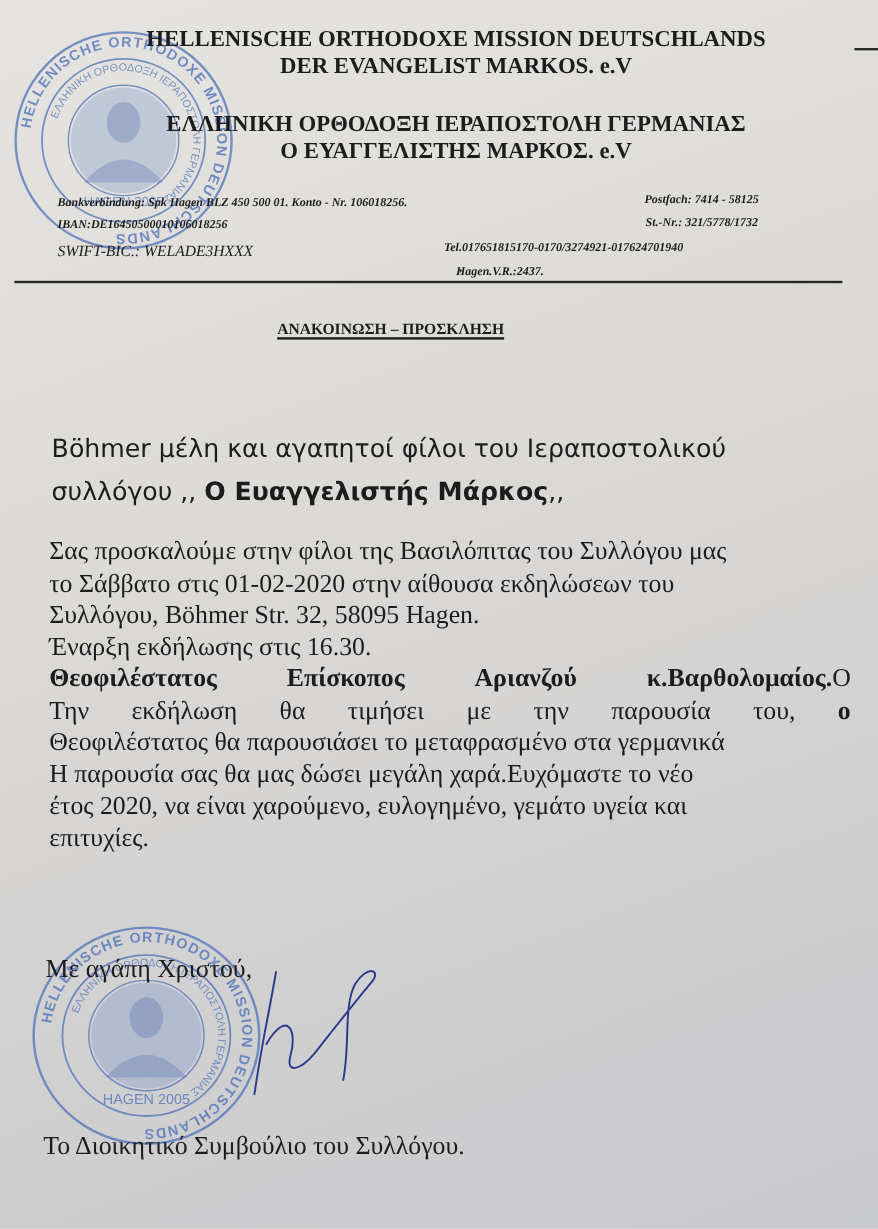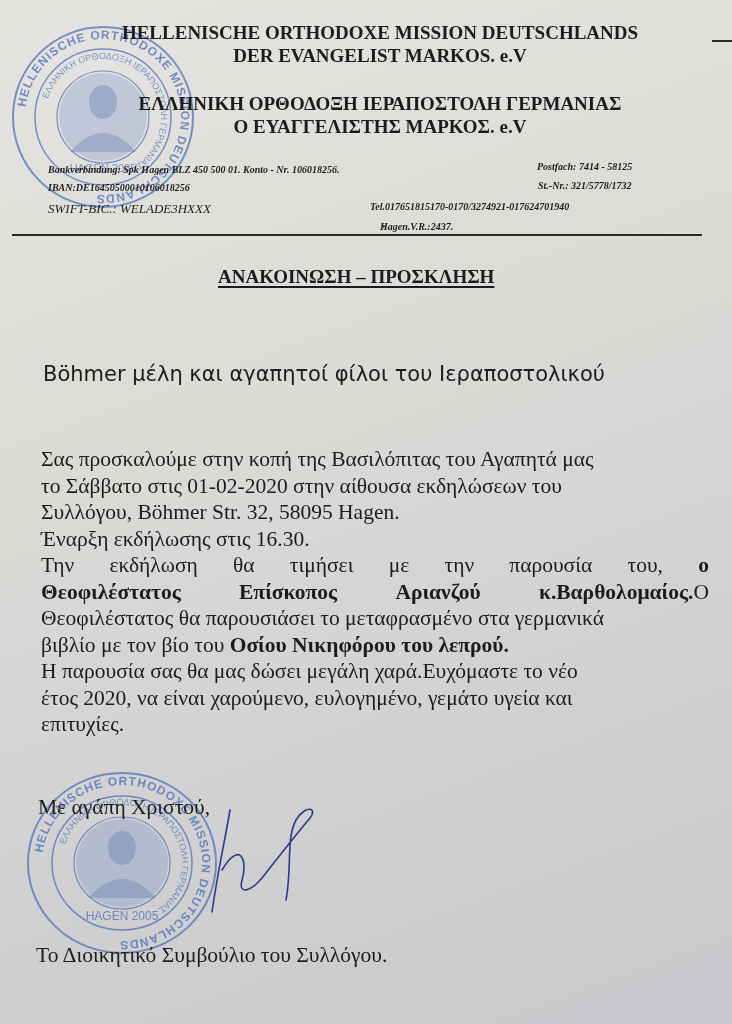--- a/index.html
+++ b/index.html
@@ -7,21 +7,21 @@
     width: 732px; height: 1024px; overflow: hidden; position: relative;
     background: linear-gradient(160deg, #e6e4e0 0%, #dcdad7 40%, #cfcfd0 75%, #c8c9cc 100%);
     font-family: "Liberation Serif", serif;
     color: #1c1c1c;
   }
   .abs { position: absolute; }
   .hdr { font-weight: bold; font-size: 19px; text-align: center; white-space: nowrap; }
   .it { font-style: italic; font-weight: bold; font-size: 10px; white-space: nowrap; }
   .it-plain { font-style: italic; font-size: 13px; white-space: nowrap; }
   .rule { position: absolute; height: 1.5px; background: #2a2a2a; }
-  .title { font-weight: bold; font-size: 19px; text-decoration: underline; text-decoration-thickness: 2px; text-underline-offset: 3px; white-space: nowrap; }
+  .title { font-weight: bold; font-size: 13px; text-decoration: underline; text-decoration-thickness: 2px; text-underline-offset: 3px; white-space: nowrap; margin-left: 13px; }
   .greet { font-family: "DejaVu Sans", "Liberation Sans", sans-serif; font-size: 21px; line-height: 36px; }
   .body-text { font-size: 21.5px; line-height: 26.5px; text-align: justify; }
   .line { white-space: nowrap; display: block; }
   .just { display: flex; justify-content: space-between; white-space: nowrap; }
   .b { font-weight: bold; }
   .stamp { position: absolute; pointer-events: none; }
 </style>
 </head>
 <body>
 
@@ -71,46 +71,48 @@
 <div class="abs it" style="left:538px; top:180px;">St.-Nr.:  321/5778/1732</div>
 <div class="abs it-plain" style="left:48px; top:201px;">SWIFT-BIC.: WELADE3HXXX</div>
 <div class="abs it" style="left:370px; top:201px;">Tel.017651815170-0170/3274921-017624701940</div>
 <div class="abs it" style="left:383px; top:218px;">,</div>
 <div class="rule" style="left:12px; top:234px; width:690px;"></div>
 
 <div class="abs title" style="left:218px; top:266px;">ΑΝΑΚΟΙΝΩΣΗ – ΠΡΟΣΚΛΗΣΗ</div>
 
 <div class="abs greet" style="left:43px; top:356px; width:680px;">
   <span class="line">Böhmer μέλη και αγαπητοί φίλοι του Ιεραποστολικού</span>
+  <span class="line">
+    <span>συλλόγου ,, </span><span class="b">Ο Ευαγγελιστής Μάρκος</span><span>,,</span>
+  </span>
 </div>
 
 <div class="abs body-text" style="left:41px; top:446px; width:668px;">
-  <span class="line">Σας προσκαλούμε στην κοπή της Βασιλόπιτας του Αγαπητά μας</span>
+  <span class="line">Σας προσκαλούμε στην φίλοι της Βασιλόπιτας του Συλλόγου μας</span>
   <span class="line">το Σάββατο στις 01-02-2020 στην αίθουσα εκδηλώσεων  του</span>
   <span class="line">Συλλόγου, Böhmer Str. 32, 58095  Hagen.</span>
   <span class="line">Έναρξη εκδήλωσης στις 16.30.</span>
+  <div class="just">
+    <span class="b">Θεοφιλέστατος</span>
+    <span class="b">Επίσκοπος</span>
+    <span class="b">Αριανζού</span>
+    <span><span class="b">κ.Βαρθολομαίος.</span><span>Ο</span></span>
+  </div>
   <div class="just">
     <span>Την</span>
     <span>εκδήλωση</span>
     <span>θα</span>
     <span>τιμήσει</span>
     <span>με</span>
     <span>την</span>
     <span>παρουσία</span>
     <span>του,</span>
     <span class="b">ο</span>
   </div>
-  <div class="just">
-    <span class="b">Θεοφιλέστατος</span>
-    <span class="b">Επίσκοπος</span>
-    <span class="b">Αριανζού</span>
-    <span><span class="b">κ.Βαρθολομαίος.</span><span>Ο</span></span>
-  </div>
   <span class="line">Θεοφιλέστατος θα παρουσιάσει το μεταφρασμένο  στα γερμανικά</span>
-  <span class="line"><span>βιβλίο  με τον βίο του </span><span class="b">Οσίου Νικηφόρου του λεπρού.</span></span>
   <span class="line">Η παρουσία σας θα μας δώσει μεγάλη χαρά.Ευχόμαστε   το νέο</span>
   <span class="line">έτος 2020, να είναι  χαρούμενο, ευλογημένο, γεμάτο υγεία και</span>
   <span class="line">επιτυχίες.</span>
 </div>
 
 <svg class="stamp" style="left:22px; top:768px;" width="200" height="190" viewBox="0 0 200 190">
   <defs>
     <path id="arcOuterBot" d="M 100 95 m -80 0 a 80 78 0 1 1 160 0 a 80 78 0 1 1 -160 0"></path>
     <path id="arcInnerBot" d="M 100 95 m -60 0 a 60 58 0 1 1 120 0 a 60 58 0 1 1 -120 0"></path>
   </defs>

